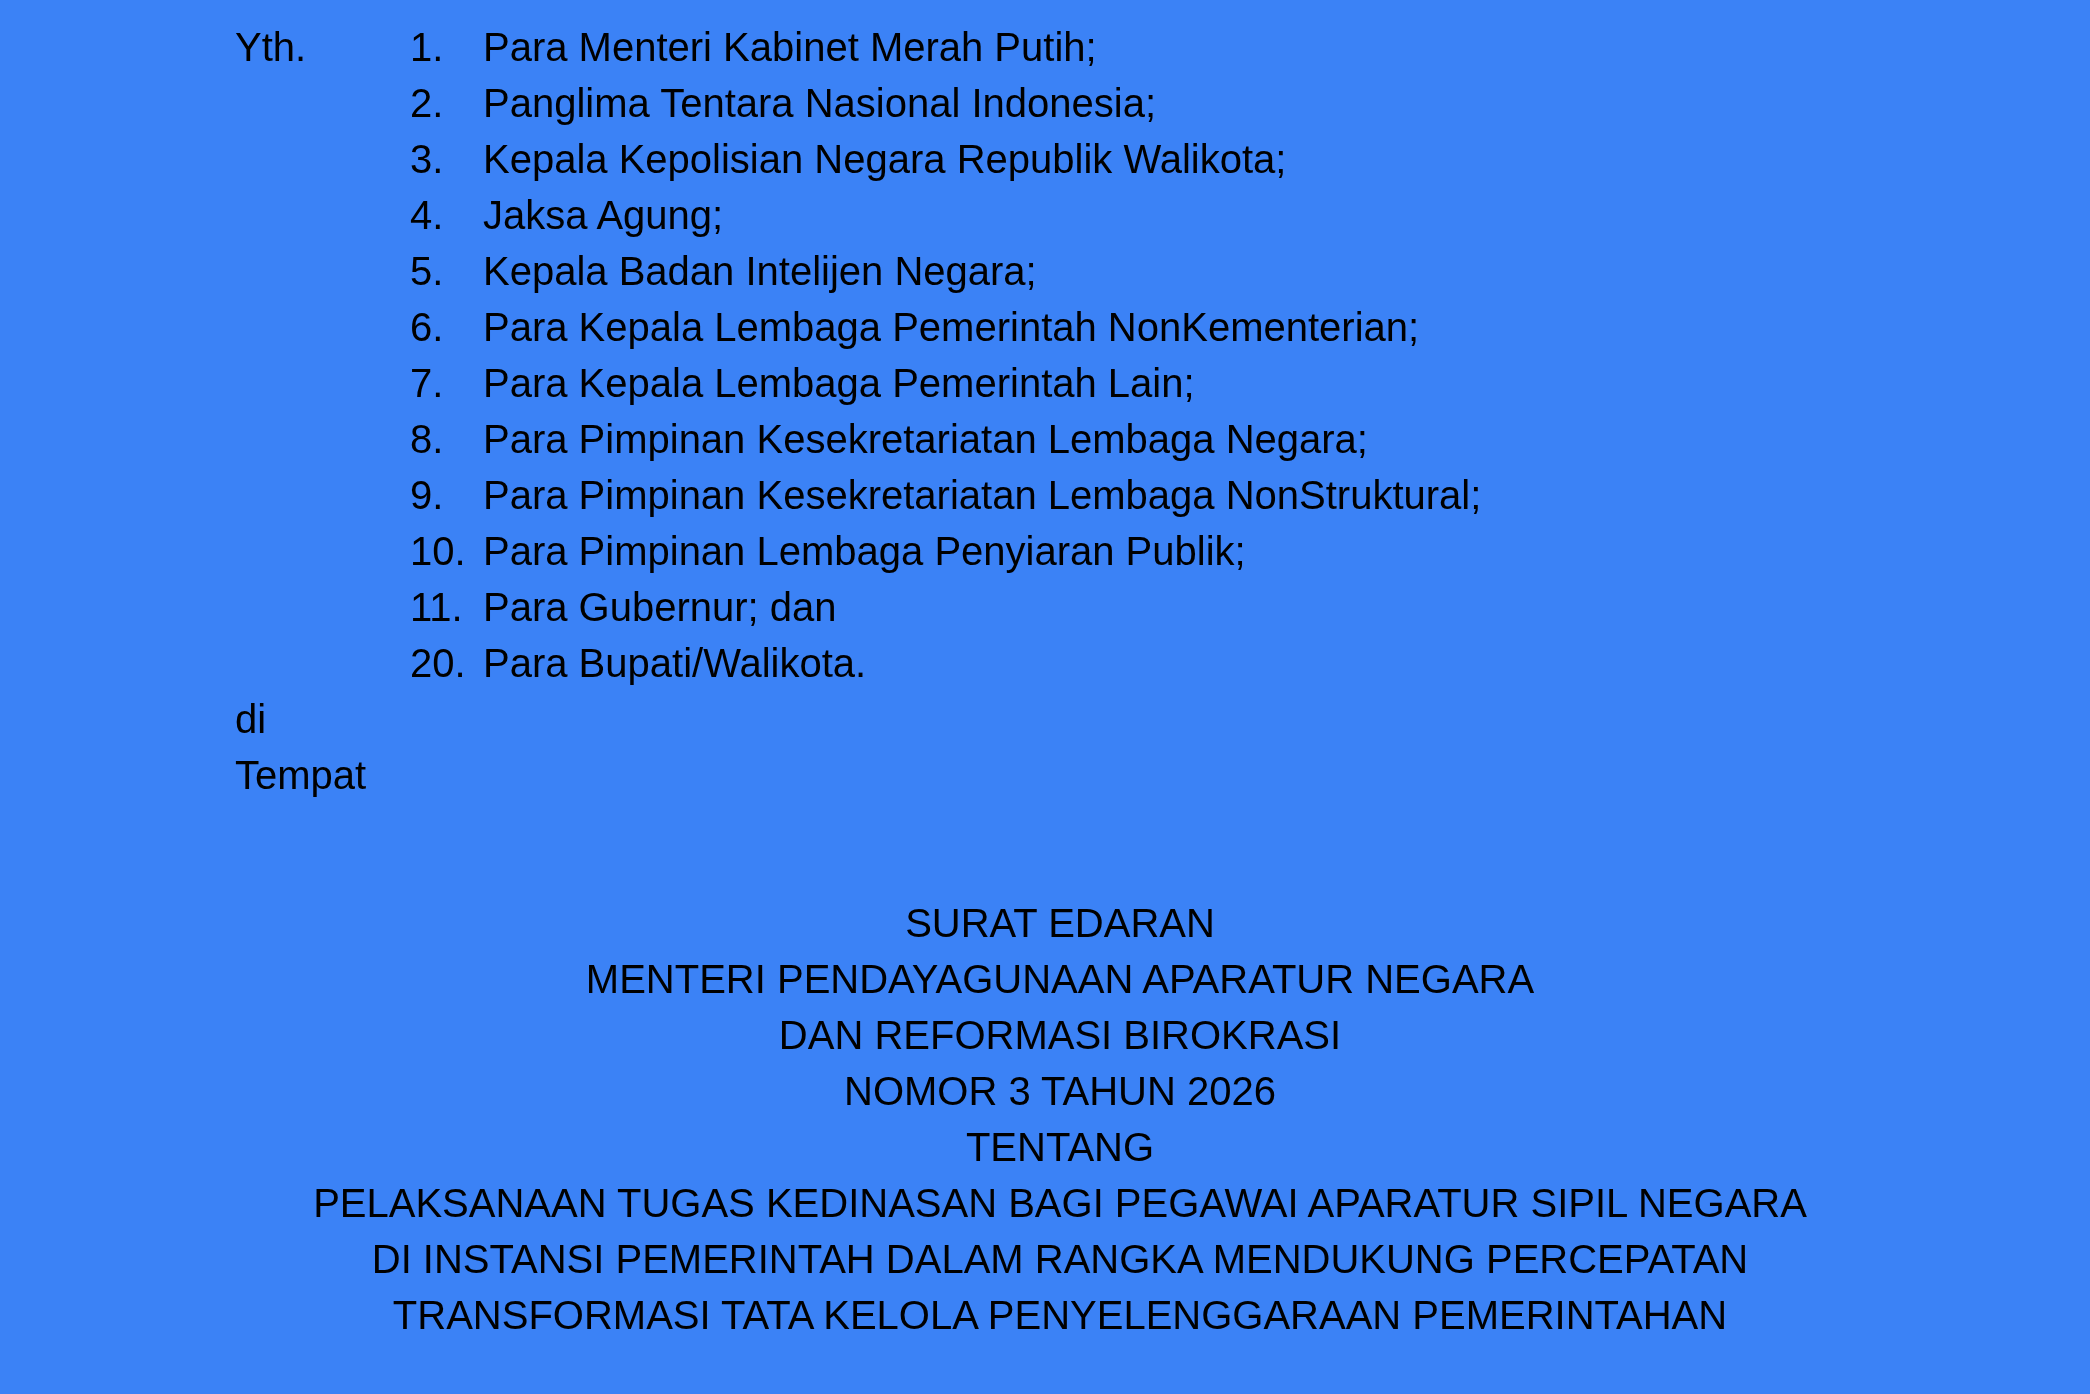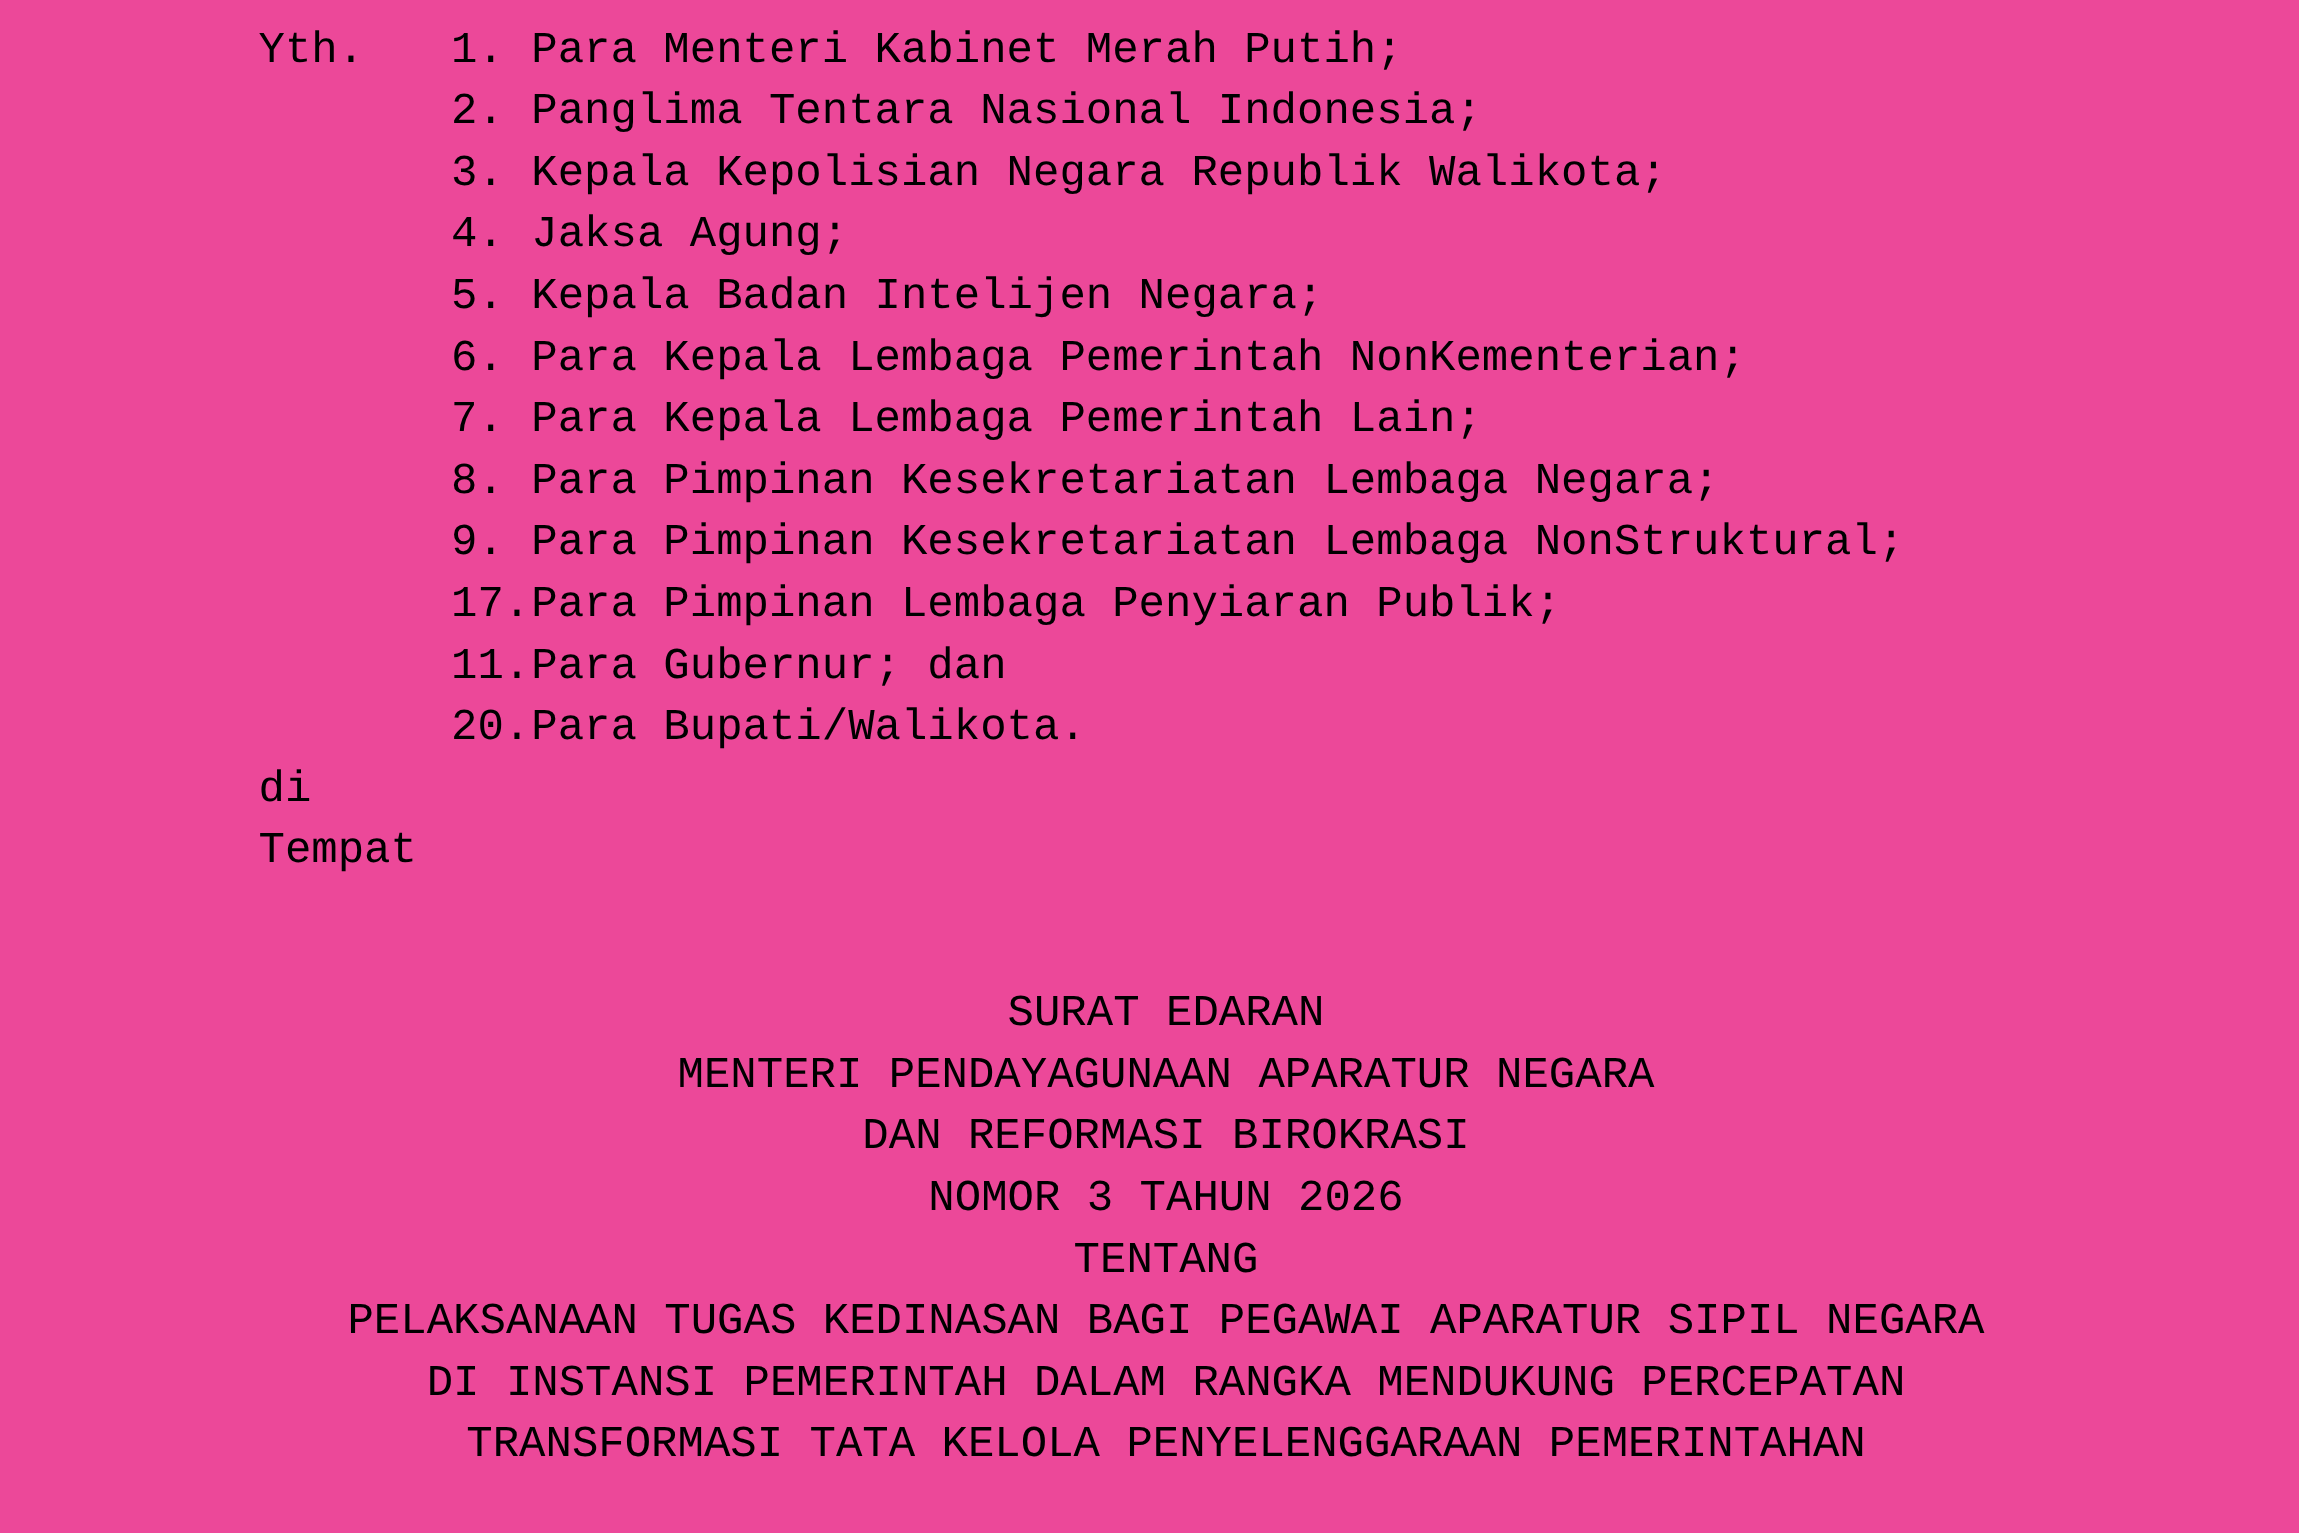--- a/index.html
+++ b/index.html
@@ -4,23 +4,23 @@
 <style>
   html, body {
     margin: 0;
     padding: 0;
     background: #ffffff;
   }
   .page {
     position: relative;
     width: 2090px;
     height: 1394px;
-    background: #ec4899;
+    background: #3b82f6;
     color: #000000;
-    font-family: Liberation Mono, monospace;
+    font-family: Liberation Sans, sans-serif;
     font-size: 40px;
     overflow: hidden;
   }
   .salutation {
     position: absolute;
     left: 235px;
     top: 19px;
     height: 56px;
     line-height: 56px;
     white-space: nowrap;
@@ -111,21 +111,21 @@
       </div>
       <div class="recipient-row">
         <span class="recipient-number">8.</span>
         <span class="recipient-text">Para Pimpinan Kesekretariatan Lembaga Negara;</span>
       </div>
       <div class="recipient-row">
         <span class="recipient-number">9.</span>
         <span class="recipient-text">Para Pimpinan Kesekretariatan Lembaga NonStruktural;</span>
       </div>
       <div class="recipient-row">
-        <span class="recipient-number">17.</span>
+        <span class="recipient-number">10.</span>
         <span class="recipient-text">Para Pimpinan Lembaga Penyiaran Publik;</span>
       </div>
       <div class="recipient-row">
         <span class="recipient-number">11.</span>
         <span class="recipient-text">Para Gubernur; dan</span>
       </div>
       <div class="recipient-row">
         <span class="recipient-number">20.</span>
         <span class="recipient-text">Para Bupati/Walikota.</span>
       </div>

